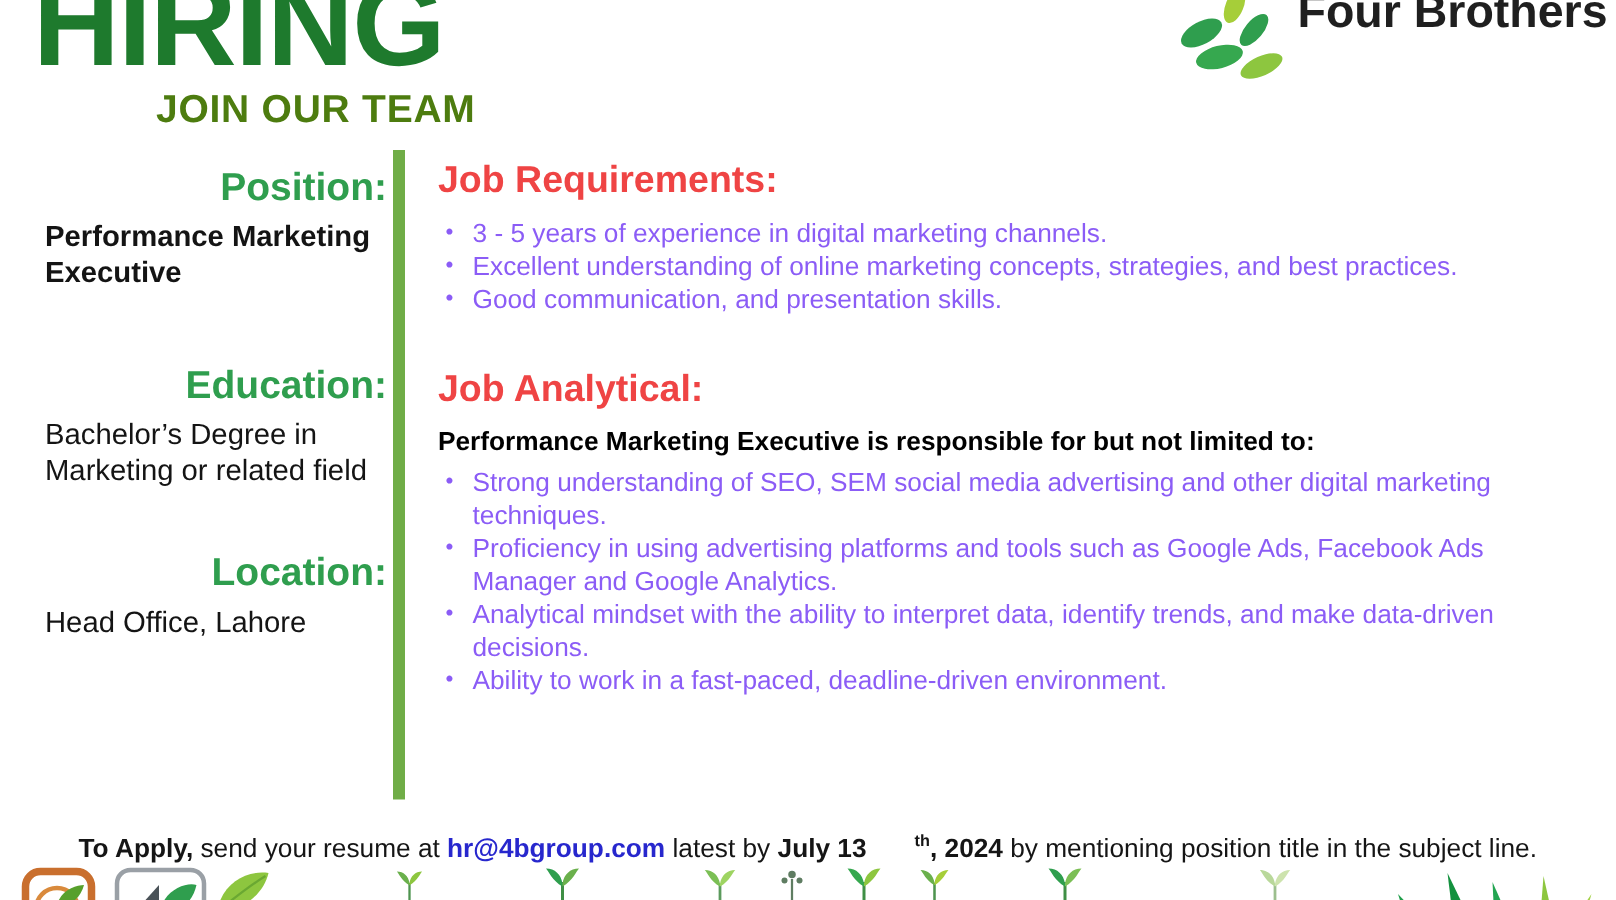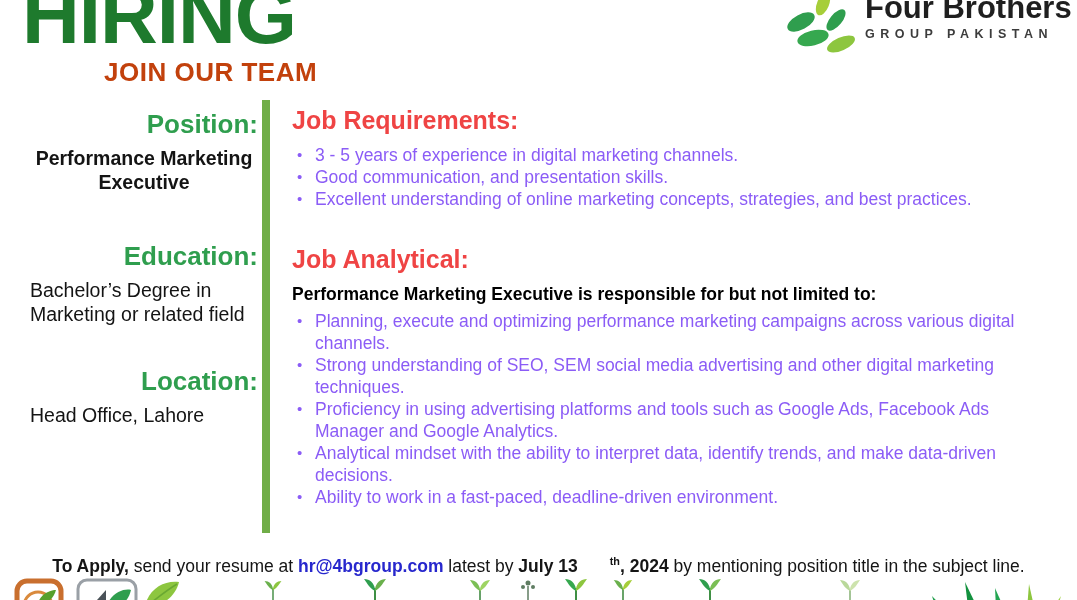--- a/index.html
+++ b/index.html
@@ -9,40 +9,40 @@
     font-family:"Liberation Sans", sans-serif;
   }
   
   .hiring-title{
     position:absolute;left:22px;top:-24px;
     font-size:80px;font-weight:800;letter-spacing:-1px;line-height:1;
     color:#1e7a2d;white-space:nowrap;
   }
   .hiring-subtitle{
     position:absolute;left:104px;top:57px;
-    font-size:26px;font-weight:800;letter-spacing:.5px;color:#c2410c;
+    font-size:26px;font-weight:800;letter-spacing:.5px;color:#4d7c0f;
     white-space:nowrap;
   }
   .brand{
     position:absolute;left:783px;top:-12px;display:flex;align-items:flex-start;
   }
   .brand .mark{flex:0 0 auto;margin-top:2px;}
   .brand .btxt{margin-left:4px;padding-top:4px;}
   .brand-name{
     font-size:31px;font-weight:800;color:#1f1f1f;line-height:1.05;white-space:nowrap;
   }
   .brand-sub{
     margin-top:2px;font-size:12.5px;font-weight:600;color:#3c3c3c;
     letter-spacing:5.5px;white-space:nowrap;
   }
   
   .lc{position:absolute;left:30px;width:228px;}
   .lc-heading{margin:0;font-size:26px;font-weight:800;color:#2f9e4e;line-height:1.1;text-align:right;}
   .lc-value{margin-top:7px;font-size:19.5px;line-height:1.25;color:#141414;}
-  .lc-value.bold{font-weight:700;text-align:center;}
+  .lc-value.bold{font-weight:700;}
   .block-position{top:110px;}
   .block-education{top:242px;}
   .block-location{top:367px;}
   .divider{
     position:absolute;left:262px;top:100px;width:8px;height:433px;
     background:#70ad47;
   }
   
   .rc{position:absolute;left:292px;top:106px;width:748px;}
   .rc-heading{margin:0;font-size:25px;font-weight:800;color:#ef4444;line-height:1.15;}
@@ -78,21 +78,20 @@
     <svg width="78" height="74" viewBox="0 0 78 74">
       <ellipse cx="18" cy="32" rx="15" ry="7.5" transform="rotate(-28 18 32)" fill="#2f9e4e"></ellipse>
       <ellipse cx="40" cy="14" rx="12" ry="6" transform="rotate(-68 40 14)" fill="#a6ce39"></ellipse>
       <ellipse cx="30" cy="48" rx="16" ry="7.5" transform="rotate(-14 30 48)" fill="#36a84f"></ellipse>
       <ellipse cx="53" cy="30" rx="13" ry="6" transform="rotate(-50 53 30)" fill="#2f9e4e"></ellipse>
       <ellipse cx="58" cy="54" rx="15" ry="6.5" transform="rotate(-24 58 54)" fill="#8dc63f"></ellipse>
     </svg>
   </span>
   <span class="btxt">
     <div class="brand-name">Four Brothers</div>
-    <div class="brand-sub">GROUP PAKISTAN</div>
   </span>
 </div>
 
 <div class="lc block-position" style="position:absolute;">
   <h2 class="lc-heading">Position:</h2>
   <div class="lc-value bold">Performance Marketing Executive</div>
 </div>
 
 <div class="lc block-education" style="position:absolute;">
   <h2 class="lc-heading">Education:</h2>
@@ -103,28 +102,27 @@
   <h2 class="lc-heading">Location:</h2>
   <div class="lc-value">Head Office, Lahore</div>
 </div>
 
 <div class="divider"></div>
 
 <div class="rc">
   <h2 class="rc-heading">Job Requirements:</h2>
   <ul>
     <li>3 - 5 years of experience in digital marketing channels.</li>
+    <li>Excellent understanding of online marketing concepts, strategies, and best practices.</li>
     <li>Good communication, and presentation skills.</li>
-    <li>Excellent understanding of online marketing concepts, strategies, and best practices.</li>
   </ul>
 
   <h2 class="rc-heading second">Job Analytical:</h2>
   <div class="intro">Performance Marketing Executive is responsible for but not limited to:</div>
   <ul class="desc">
-    <li>Planning, execute and optimizing performance marketing campaigns across various digital channels.</li>
     <li>Strong understanding of SEO, SEM social media advertising and other digital marketing techniques.</li>
     <li>Proficiency in using advertising platforms and tools such as Google Ads, Facebook Ads Manager and Google Analytics.</li>
     <li>Analytical mindset with the ability to interpret data, identify trends, and make data-driven decisions.</li>
     <li>Ability to work in a fast-paced, deadline-driven environment.</li>
   </ul>
 </div>
 
 <div class="apply">
   <span class="b">To Apply,</span><span> send your resume at </span><span class="email">hr@4bgroup.com</span><span> latest by </span><span class="b">July 13</span><sup>th</sup><span class="b">, 2024</span><span> by mentioning position title in the subject line.</span>
 </div>

